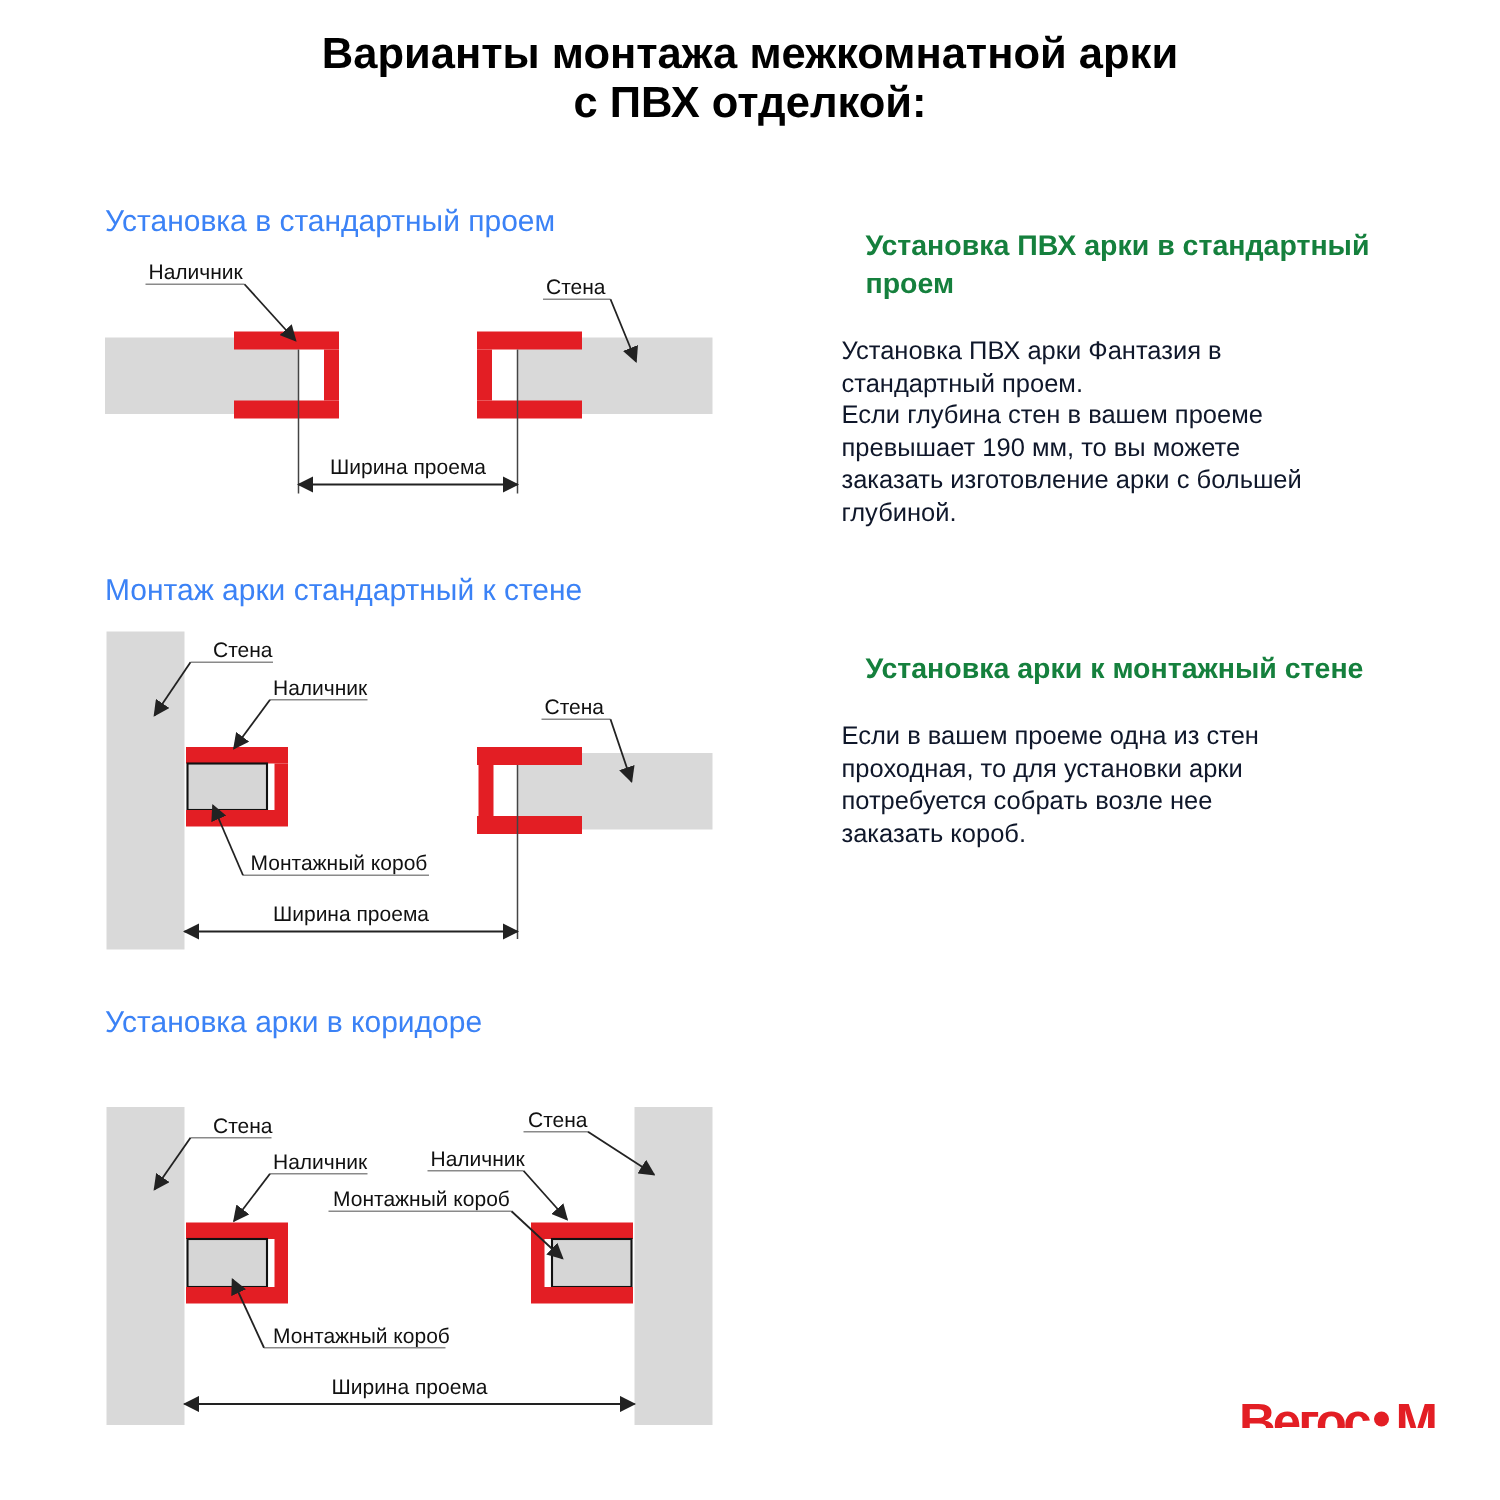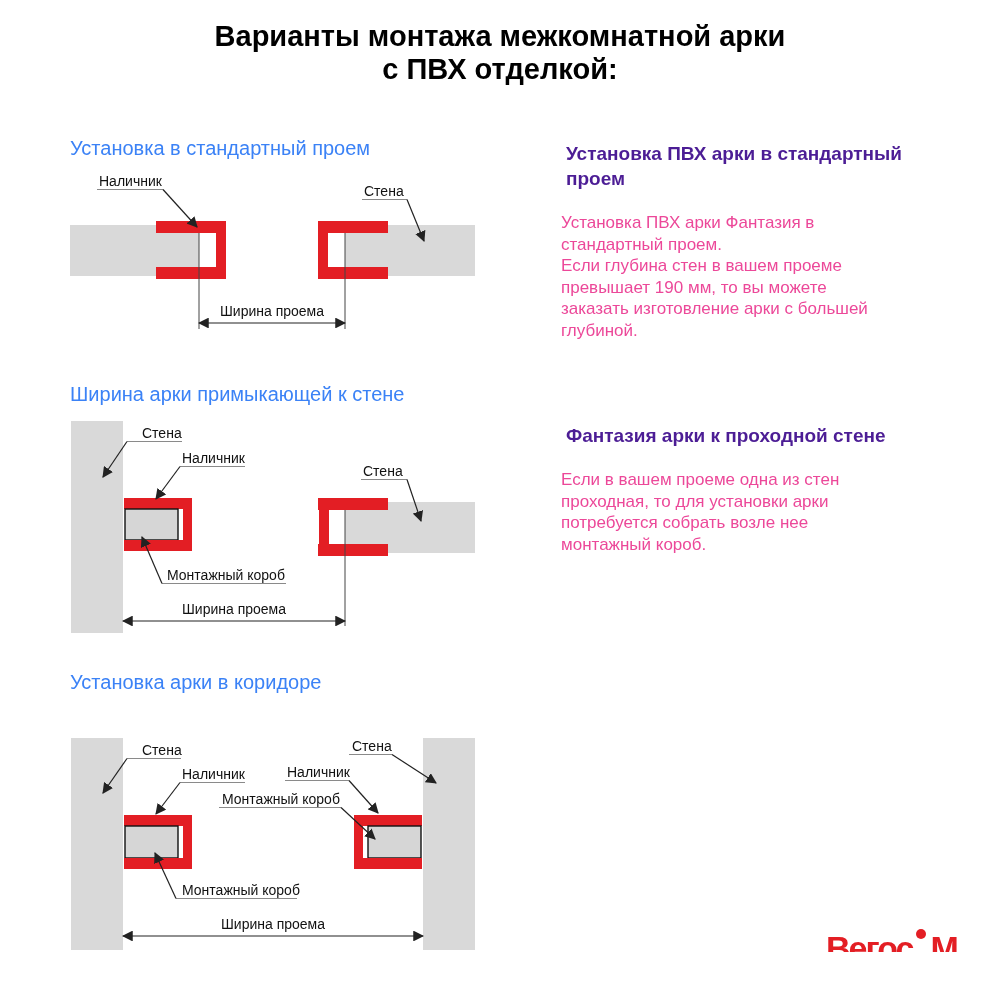--- a/index.html
+++ b/index.html
@@ -12,23 +12,23 @@
   #sec2-heading{top:383px;}
   #sec3-heading{top:671px;}
   .diagram{position:absolute;left:60px;}
   #svg1{top:165px;}
   #svg2{top:413px;}
   #svg3{top:728px;}
   .article{position:absolute;left:561px;width:400px;}
   #article1{top:136px;}
   #article2{top:418px;}
   #article3{top:738px;}
-  .article h2{margin:5px;font-size:19px;line-height:25px;font-weight:bold;white-space:pre-line;color:#4c1d95;}
-  .article p{margin:21px 0 0 0;font-size:17px;line-height:21.5px;white-space:pre-line;color:#ec4899;}
-  .logo{position:absolute;left:826px;top:929px;display:flex;align-items:flex-start;
+  .article h2{margin:16px;font-size:19px;line-height:25px;font-weight:bold;white-space:pre-line;color:#15803d;}
+  .article p{margin:21px 0 0 0;font-size:17px;line-height:21.5px;white-space:pre-line;color:#0f172a;}
+  .logo{position:absolute;left:826px;top:929px;display:flex;align-items:center;
         font-size:34px;font-weight:bold;letter-spacing:-2px;color:#e31e24;}
   .logo-dot{width:10px;height:10px;border-radius:50%;background:#e31e24;margin:0 4px 6px 4px;}
   
   .wall{fill:#d9d9d9;}
   .red{fill:#e31e24;}
   .box{fill:#d6d6d6;stroke:#111;stroke-width:1.4px;}
   .lbl{font-size:14px;fill:#111;}
   .mid{text-anchor:middle;}
   .underline{stroke:#8a8a8a;stroke-width:1px;}
   .leader{stroke:#222;stroke-width:1.2px;fill:none;}
@@ -69,21 +69,21 @@
 
     <text class="lbl" x="99" y="186">Наличник</text>
     <line class="underline" x1="97" y1="189.5" x2="163" y2="189.5"></line>
     <line class="leader" x1="163" y1="189.5" x2="197" y2="227" marker-end="url(#ar1)"></line>
 
     <text class="lbl" x="364" y="196">Стена</text>
     <line class="underline" x1="362" y1="199.5" x2="407" y2="199.5"></line>
     <line class="leader" x1="407" y1="199.5" x2="424" y2="241" marker-end="url(#ar1)"></line>
   </svg>
 
-  <div class="sec-heading" id="sec2-heading">Ширина арки примыкающей к стене</div>
+  <div class="sec-heading" id="sec2-heading">Монтаж арки стандартный к стене</div>
 
   <svg class="diagram" id="svg2" width="440" height="232" viewBox="60 413 440 232">
     <defs>
       <marker id="ar2" viewBox="0 0 10 10" refX="9" refY="5" markerWidth="9" markerHeight="9" orient="auto-start-reverse">
         <path d="M0,0 L10,5 L0,10 z" fill="#222"></path>
       </marker>
     </defs>
     <rect class="wall" x="71" y="421" width="52" height="212"></rect>
     <rect class="wall" x="345" y="502" width="130" height="51"></rect>
 
@@ -171,25 +171,25 @@
 проем</h2>
     <p>Установка ПВХ арки Фантазия в
 стандартный проем.
 Если глубина стен в вашем проеме
 превышает 190 мм, то вы можете
 заказать изготовление арки с большей
 глубиной.</p>
   </div>
 
   <div class="article" id="article2">
-    <h2>Фантазия арки к проходной стене</h2>
+    <h2>Установка арки к монтажный стене</h2>
     <p>Если в вашем проеме одна из стен
 проходная, то для установки арки
 потребуется собрать возле нее
-монтажный короб.</p>
+заказать короб.</p>
   </div>
 
 
   <div class="logo">
     <span>Вегос</span>
     <span class="logo-dot"></span>
     <span>М</span>
   </div>
 
 </div>

